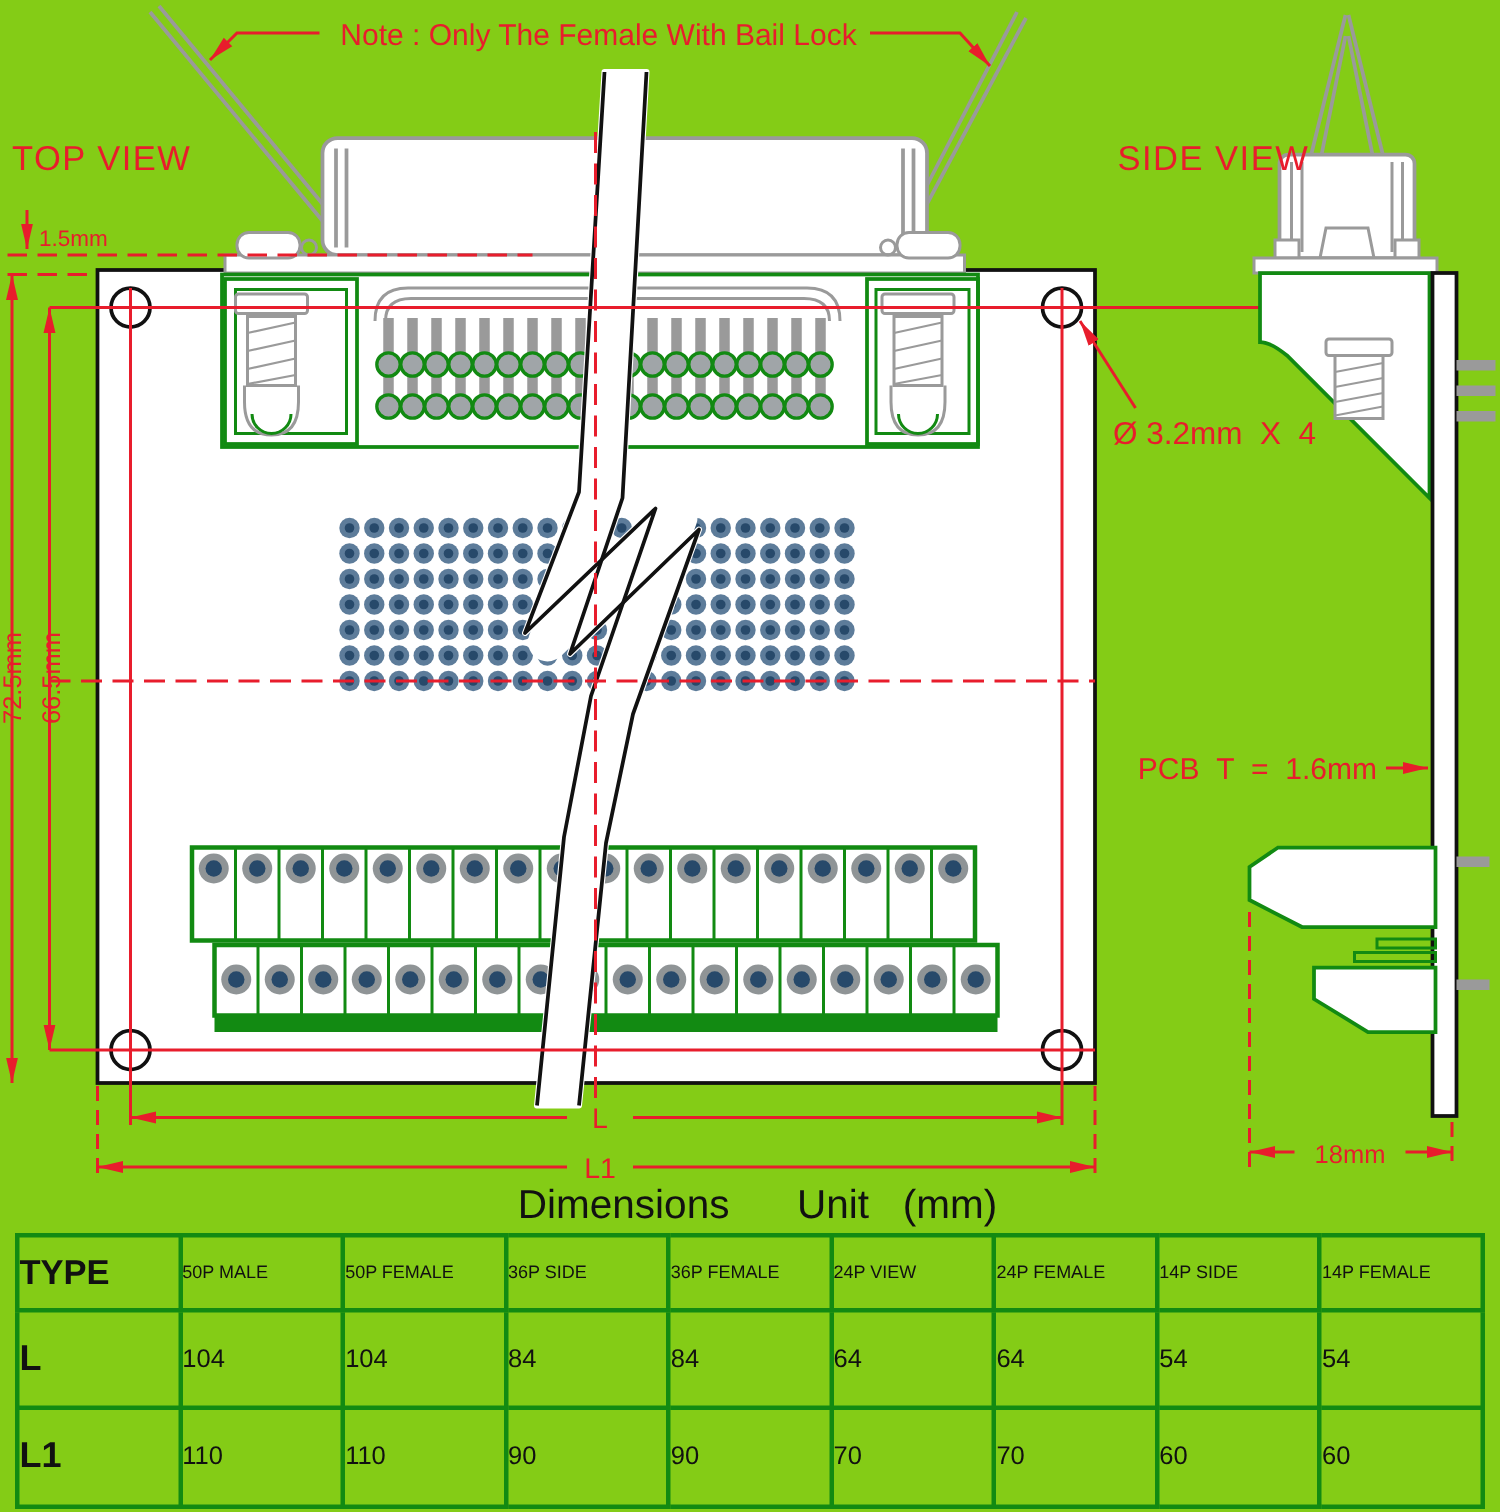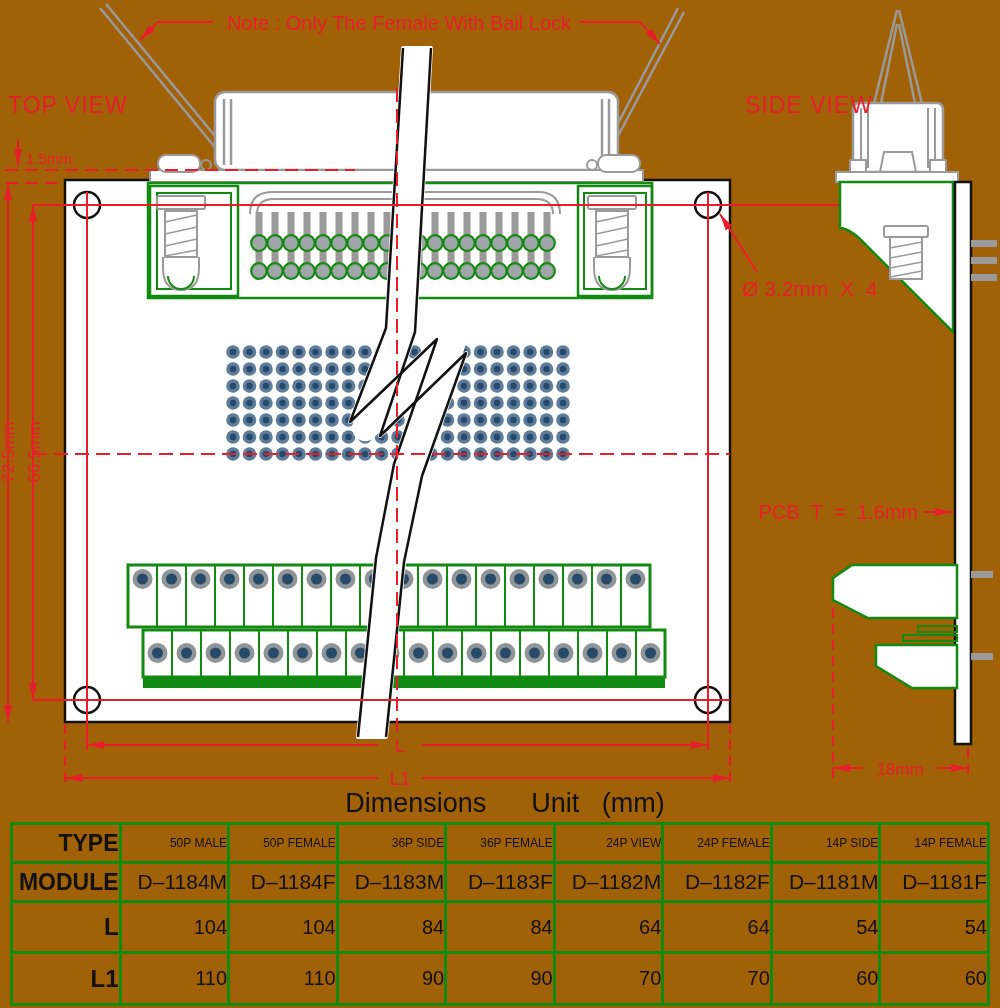--- a/index.html
+++ b/index.html
@@ -1,29 +1,29 @@
 <!DOCTYPE html>
 <html><head>
 <meta charset="utf-8">
 <style>
   html,body{margin:0;padding:0;background:#ffffff;}
-  #stage{position:relative;width:1000px;height:1008px;background:#a16207;overflow:hidden;
+  #stage{position:relative;width:1000px;height:1008px;background:#84cc16;overflow:hidden;
          font-family:"Liberation Sans",sans-serif;}
   #dwg{position:absolute;left:0;top:0;}
   svg text{font-family:"Liberation Sans",sans-serif;}
   .red-t{fill:#e81d2c;}
   .blk-t{fill:#111;}
   table.spec{position:absolute;left:10px;top:822px;width:980px;height:184px;
              border-collapse:collapse;table-layout:fixed;}
-  table.spec td{border:3px solid #128a12;text-align:right;vertical-align:middle;
+  table.spec td{border:3px solid #128a12;text-align:left;vertical-align:middle;
                 color:#111;padding:0;overflow:hidden;white-space:nowrap;}
   td.lbl{font-weight:bold;font-size:23px;}
   tr.r-type td.val{font-size:12px;}
   tr.r-module td.val{font-size:21px;}
-  tr.r-num td.val{font-size:20px;}
+  tr.r-num td.val{font-size:17px;}
   tr.r-num td.lbl{font-size:24px;}
 </style>
 </head>
 <body>
 
 <div id="stage">
 
 <svg id="dwg" width="1000" height="822" viewBox="0 0 1000 822">
   <defs>
     <marker id="ar" markerWidth="18" markerHeight="14" refX="17" refY="7" orient="auto-start-reverse" markerUnits="userSpaceOnUse">
@@ -678,31 +678,20 @@
     <td class="lbl">TYPE</td>
     <td class="val">50P MALE</td>
     <td class="val">50P FEMALE</td>
     <td class="val">36P SIDE</td>
     <td class="val">36P FEMALE</td>
     <td class="val">24P VIEW</td>
     <td class="val">24P FEMALE</td>
     <td class="val">14P SIDE</td>
     <td class="val">14P FEMALE</td>
   </tr>
-  <tr class="r-module" style="height:39px;">
-    <td class="lbl">MODULE</td>
-    <td class="val">D–1184M</td>
-    <td class="val">D–1184F</td>
-    <td class="val">D–1183M</td>
-    <td class="val">D–1183F</td>
-    <td class="val">D–1182M</td>
-    <td class="val">D–1182F</td>
-    <td class="val">D–1181M</td>
-    <td class="val">D–1181F</td>
-  </tr>
   <tr class="r-num" style="height:51px;">
     <td class="lbl">L</td>
     <td class="val">104</td>
     <td class="val">104</td>
     <td class="val">84</td>
     <td class="val">84</td>
     <td class="val">64</td>
     <td class="val">64</td>
     <td class="val">54</td>
     <td class="val">54</td>

